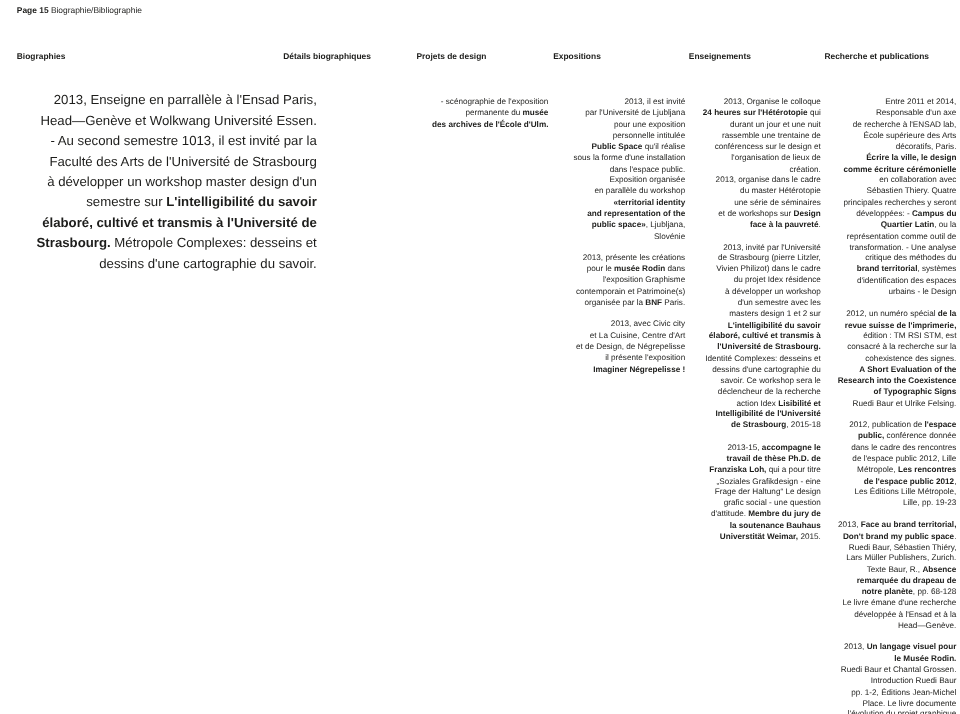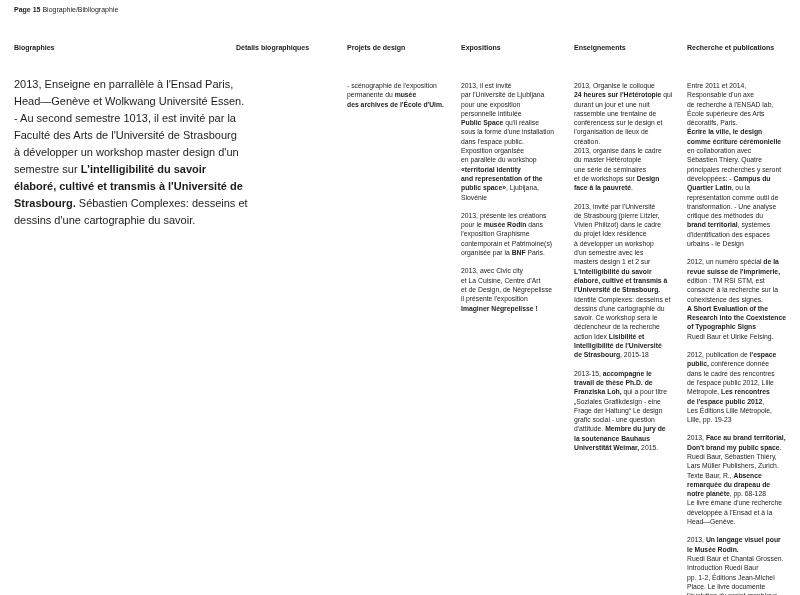--- a/index.html
+++ b/index.html
@@ -28,20 +28,21 @@
     position: absolute;
     top: 44px;
     font-size: 7px;
     font-weight: 700;
     white-space: nowrap;
   }
   .col-body {
     position: absolute;
     font-size: 6.8px;
     line-height: 9.3px;
+    text-align: right;
   }
   .col-body p.para {
     margin: 0 0 9px 0;
     white-space: pre-line;
   }
   .col-body--large {
     font-size: 11px;
     line-height: 17px;
   }
   .col-body--large p.para {
@@ -73,21 +74,21 @@
   <div class="col-header x-rech">Recherche et publications</div>
 
   <div class="col-body col-body--large x-bio" style="top:76px; width:250px;">
       <p class="para"><span>2013, Enseigne en parrallèle à l'Ensad Paris,
 Head—Genève et Wolkwang Université Essen.
 - Au second semestre 1013, il est invité par la
 Faculté des Arts de l'Université de Strasbourg
 à développer un workshop master design d'un
 semestre sur </span><span class="b">L'intelligibilité du savoir
 élaboré, cultivé et transmis à l'Université de
-Strasbourg.</span><span> Sébastien Complexes: desseins et
+Strasbourg.</span><span> Métropole Complexes: desseins et
 dessins d'une cartographie du savoir.</span></p>
     </div>
 
   <div class="col-body x-det" style="top:81px; width:100px;"></div>
 
   <div class="col-body x-proj" style="top:81px; width:110px;">
       <p class="para"><span>- scénographie de l'exposition
 permanente du </span><span class="b">musée
 des archives de l'École d'Ulm.</span></p>
     </div>

